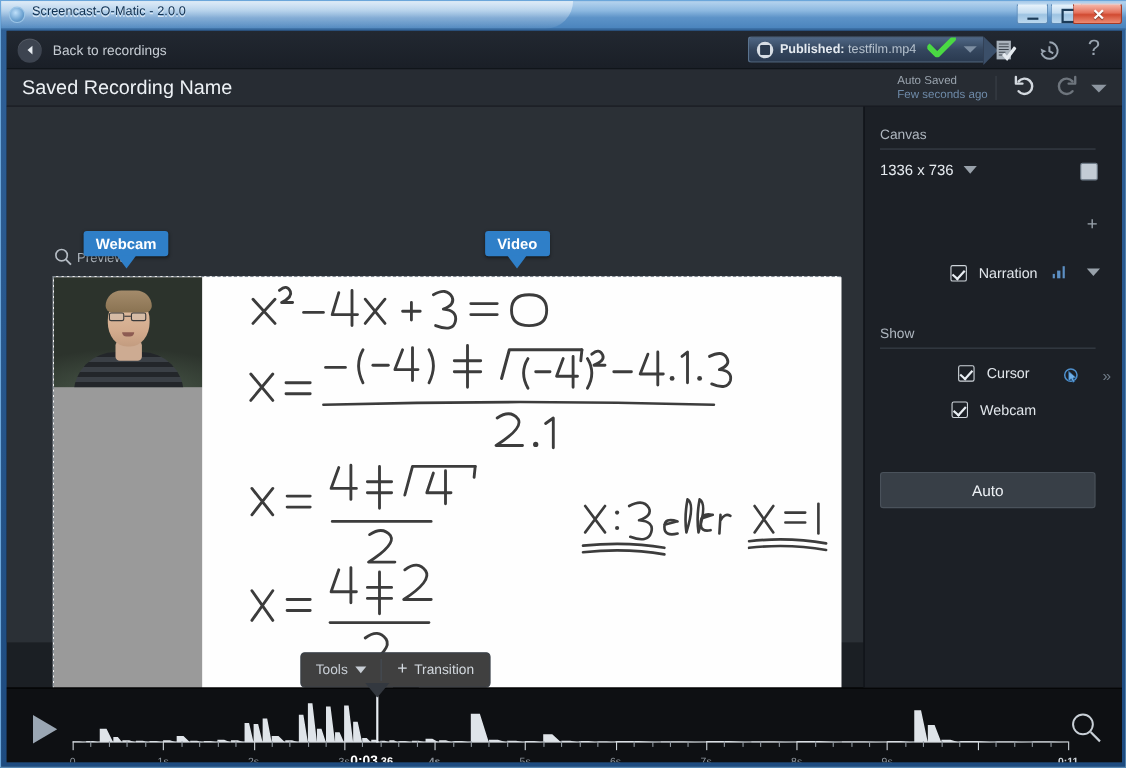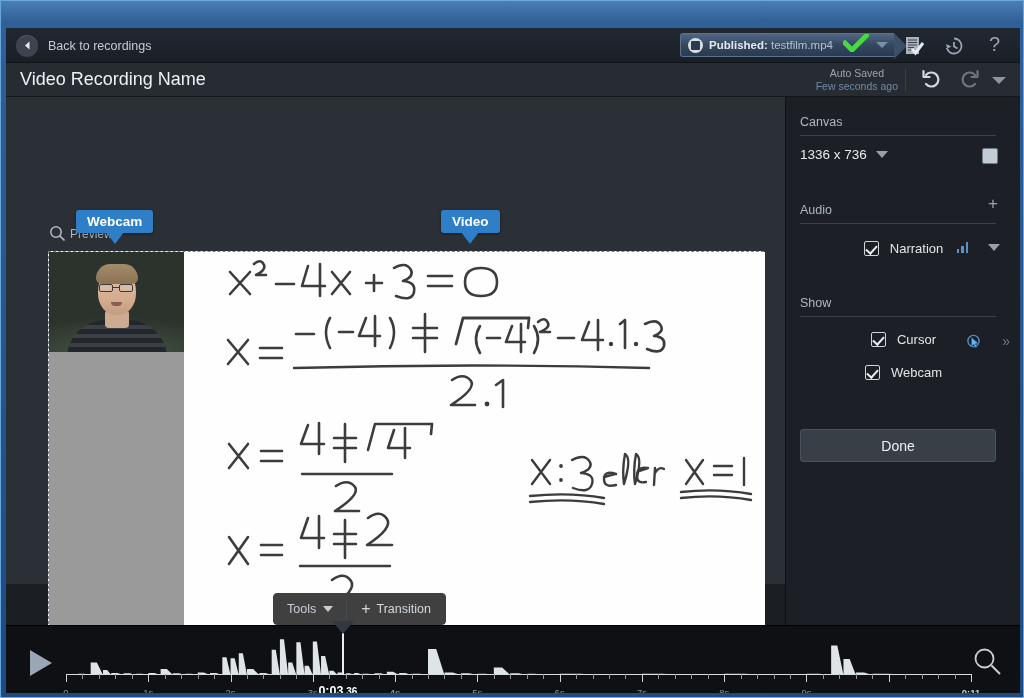--- a/index.html
+++ b/index.html
@@ -132,21 +132,21 @@
     position:absolute; left:0; top:35px; width:1014px; height:34px;
     background:#272c33;
     border-bottom:1px solid #14181d;
   }
   #recording-name {
     position:absolute; left:14px; top:6px;
     font-size:18px; color:#edf1f5; font-weight:normal;
   }
   #autosave {
     position:absolute; right:122px; top:4px;
-    text-align:center; line-height:13px;
+    text-align:left; line-height:13px;
   }
   #autosave-title { font-size:10.5px; color:#9aa4ae; display:block;}
   #autosave-time  { font-size:10.5px; color:#6e8aa8; display:block;}
   #undo-group {
     position:absolute; right:14px; top:6px;
     display:flex; align-items:center; gap:13px;
     border-left:1px solid #3a4048; padding-left:16px; height:22px;
   }
   #redo-caret{
     width:0;height:0;border-left:7px solid transparent;border-right:7px solid transparent;
@@ -316,20 +316,30 @@
     border-top:12px solid #2f7fc8;
   }
   #callout-webcam{ left:70px; top:113px; }
   #callout-video { left:435px; top:113px; }
 </style>
 </head>
 <body>
 
 <div id="app-window">
 
+  <div id="titlebar">
+    <div id="titlebar-glass"></div>
+    <div id="win-icon"></div>
+    <div id="win-title">Screencast-O-Matic - 2.0.0</div>
+    <div class="winbtn" id="btn-min"></div>
+    <div class="winbtn" id="btn-max"></div>
+    <div class="winbtn" id="btn-close">
+      <span id="btn-close-x">✕</span>
+    </div>
+  </div>
 
   <div id="app-inner">
 
     <div id="topbar">
 
       <div id="back-button">
         <span id="back-circle">
           <svg width="13" height="13" viewBox="0 0 13 13">
               <path d="M8.5 2.5 L4 6.5 L8.5 10.5 Z" fill="#e8edf2"></path>
             </svg>
@@ -367,21 +377,21 @@
           <path d="M10 2.5 a7.5 7.5 0 1 1 -7.2 9.6" stroke="#9aa5b1" stroke-width="1.8" fill="none"></path>
           <path d="M2 8 L3.2 12.5 L7.4 10.5 Z" fill="#9aa5b1"></path>
           <path d="M10 6 L10 10.5 L13.5 12.5" stroke="#9aa5b1" stroke-width="1.8" fill="none"></path>
         </svg>
       </span>
 
       <span class="topicon" id="icon-help">?</span>
     </div>
 
     <div id="titlerow">
-      <div id="recording-name">Video Recording Name</div>
+      <div id="recording-name">Saved Recording Name</div>
       <div id="autosave">
         <span id="autosave-title">Auto Saved</span>
         <span id="autosave-time">Few seconds ago</span>
       </div>
       <div id="undo-group">
         <span>
           <svg width="22" height="19" viewBox="0 0 22 19">
             <path d="M4 6 a7 7 0 1 1 0 9" stroke="#d3d9df" stroke-width="2.2" fill="none" stroke-linecap="round"></path>
             <path d="M1.5 2 L1.5 8 L7.5 8" stroke="#d3d9df" stroke-width="2.2" fill="none" stroke-linecap="round" stroke-linejoin="round"></path>
           </svg>
@@ -617,21 +627,20 @@
 
     <div id="sidebar">
 
       <div class="section-head" style="top:18px">Canvas</div>
       <div id="canvas-size">
         <span id="canvas-size-label">1336 x 736</span>
         <span id="canvas-size-caret"></span>
       </div>
       <div id="canvas-color-swatch"></div>
 
-      <div class="section-head" style="top:106px">Audio</div>
       <div id="audio-plus">+</div>
 
       <div class="row" style="top:144px">
         <span class="chk"></span>
         <span class="rowlabel">Narration</span>
       </div>
       <div id="narration-meter">
         <i style="height:4px"></i>
         <i style="height:7px"></i>
         <i style="height:11px"></i>
@@ -651,18 +660,18 @@
         </svg>
       </span>
       <span id="cursor-more">»</span>
 
       <div class="row" style="top:268px">
         <span class="chk"></span>
         <span class="rowlabel">Webcam</span>
       </div>
 
       <div id="done-button">
-        <span id="done-label">Done</span>
+        <span id="done-label">Auto</span>
       </div>
     </div>
 
   </div>
 </div>
 
 </body></html>

